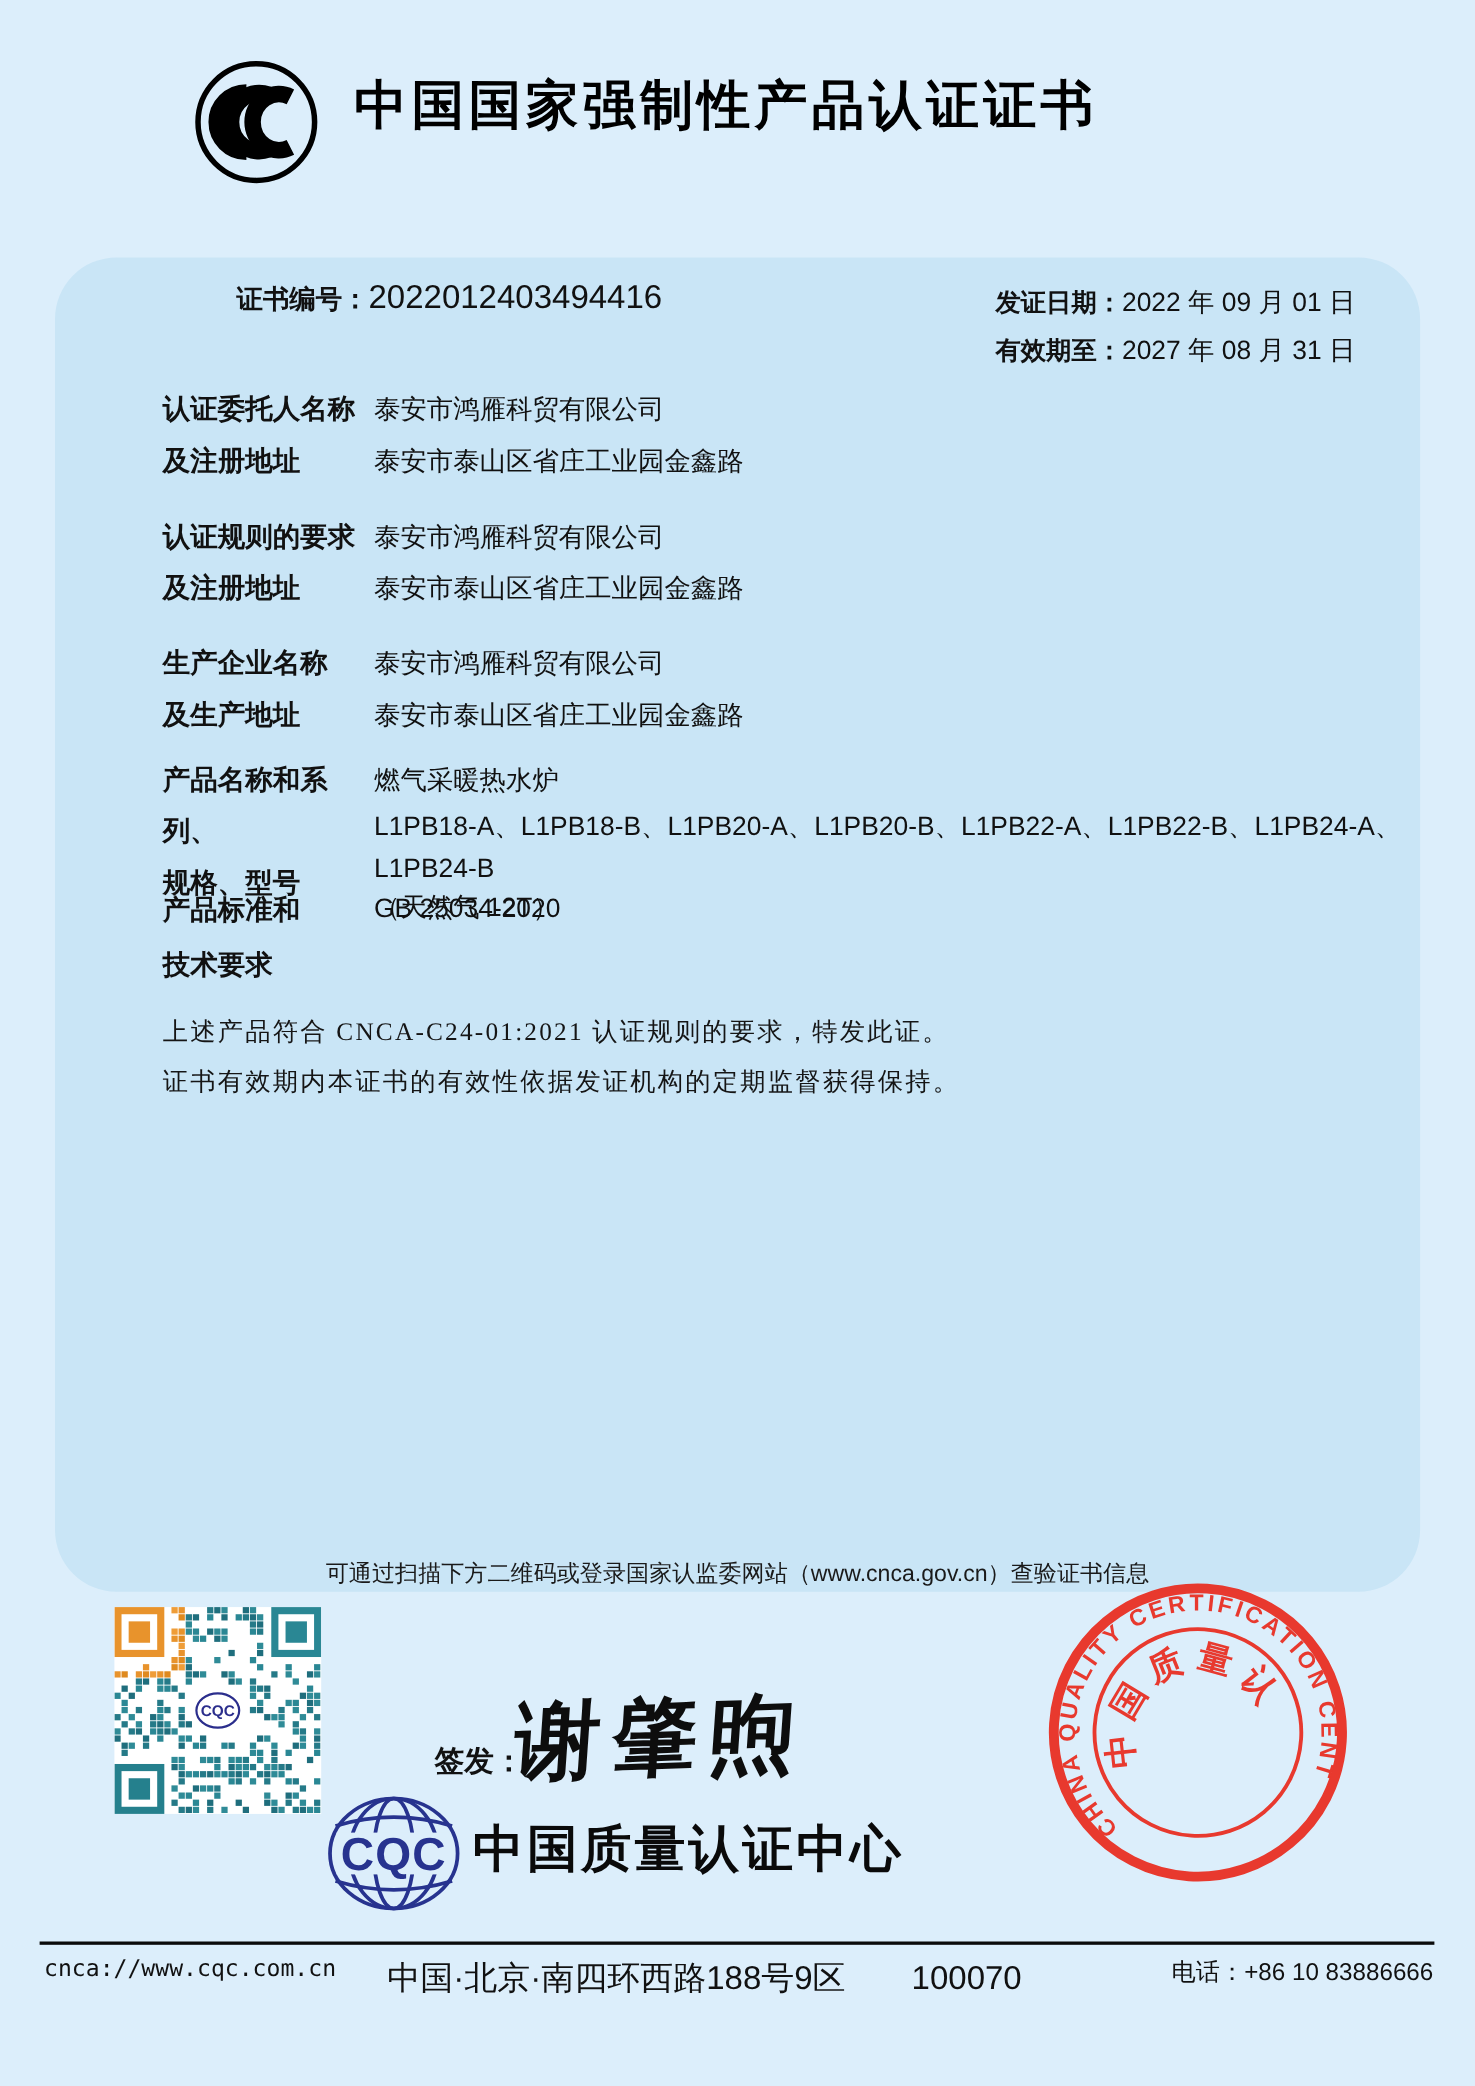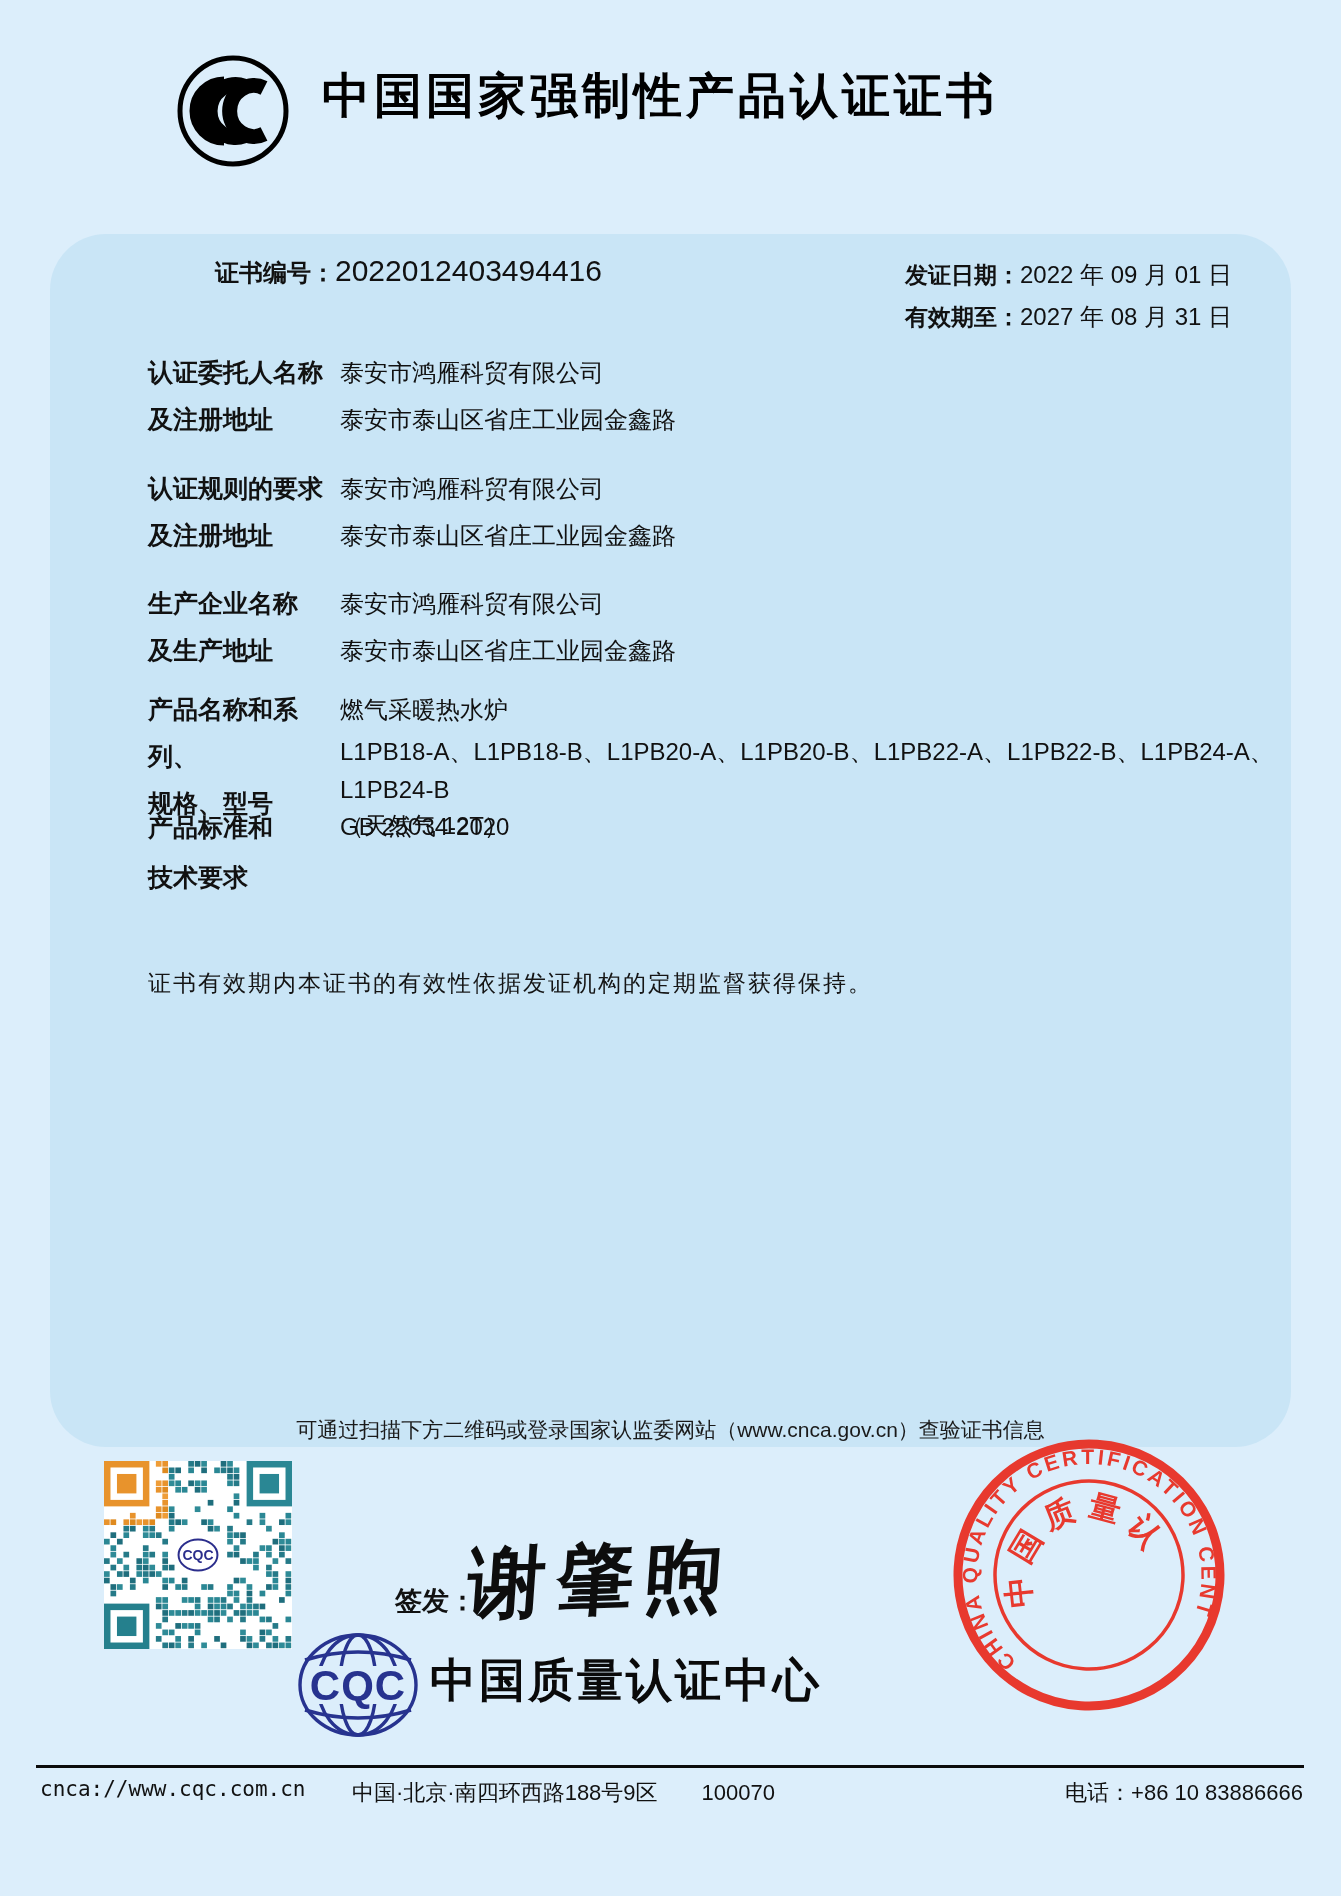--- a/index.html
+++ b/index.html
@@ -8,21 +8,21 @@
   .abs{position:absolute;}
 
   
   #ccc-logo{left:176px;top:54px;width:114px;height:114px;}
   #page-title{left:322px;top:64px;font-size:48px;font-weight:bold;letter-spacing:4px;color:#000;}
 
   
   #panel{left:50px;top:234px;width:1241px;height:1213px;background:#c9e5f6;border-radius:56px;}
 
   
-  .kai{font-family:Liberation Sans, sans-serif;font-weight:bold;}
+  .kai{font-family:Liberation Serif, serif;font-weight:bold;}
   #cert-number-row{left:165px;top:20px;font-size:24px;}
   #cert-number-row .num{font-size:30px;font-weight:normal;font-family:"Liberation Sans",sans-serif;}
   #date-block{left:855px;top:20px;font-size:23px;line-height:42px;}
   #date-block .val{font-family:"Liberation Sans",sans-serif;font-weight:normal;font-size:24px;text-align:center;}
 
   
   .field{position:absolute;left:98px;display:flex;font-size:24px;justify-content:center;}
   .flabels{width:192px;font-weight:bold;font-size:25px;line-height:47px;}
   .fvalues{line-height:47px;max-width:940px;}
   .fvalues .tight{line-height:34px;}
@@ -37,21 +37,21 @@
   #sign-row{left:395px;top:1583px;font-size:27px;}
   #signature{left:468px;top:1528px;font-size:78px;font-weight:600;letter-spacing:10px;
              transform:rotate(-2deg) skewX(-6deg);color:#0d0d0d;}
   #cqc-logo{left:296px;top:1632px;width:124px;height:106px;}
   #issuer-name{left:430px;top:1650px;font-size:46px;font-weight:600;letter-spacing:3px;color:#0a0a0a;}
   #stamp{left:948px;top:1434px;width:282px;height:282px;opacity:.93;}
 
   
   #footer-line{left:36px;top:1765px;width:1268px;height:3px;background:#0b0b0b;}
   #footer-website{left:40px;top:1777px;font-size:21px;font-family:"DejaVu Sans Mono",monospace;}
-  #footer-address{left:352px;top:1778px;font-size:22px;}
+  #footer-address{left:352px;top:1778px;font-size:30px;}
   #footer-phone{right:38px;top:1778px;font-size:22px;}
 </style>
 </head>
 <body>
 
 <svg id="ccc-logo" class="abs" viewBox="0 0 114 114">
   <circle cx="57" cy="57" r="53" fill="none" stroke="#000" stroke-width="5"></circle>
   <g fill="none" stroke="#000" stroke-width="15" stroke-linecap="butt">
     <path d="M 48 30 A 27 27 0 1 0 48 84"></path>
     <path d="M 68 32 A 25.5 26.5 0 1 0 68 82"></path>
@@ -119,20 +119,21 @@
   <div class="field" style="top:568px">
     <div class="flabels" style="line-height:50px">
       <div>产品标准和</div>
       <div>技术要求</div>
     </div>
     <div class="fvalues" style="line-height:50px">
       <div>GB 25034-2020</div>
     </div>
   </div>
 
+  <div class="statement abs" style="top:688px">上述产品符合 CNCA-C24-01:2021 认证规则的要求，特发此证。</div>
   <div class="statement abs" style="top:734px">证书有效期内本证书的有效性依据发证机构的定期监督获得保持。</div>
 
   <div id="verify-note" class="abs">可通过扫描下方二维码或登录国家认监委网站（www.cnca.gov.cn）查验证书信息</div>
 </div>
 
 <svg id="qr" class="abs" viewBox="0 0 188 188">
     <rect x="51.86206896551724" y="0" width="5.682758620689655" height="5.682758620689655" fill="#ef9d38"></rect>
     <rect x="58.34482758620689" y="0" width="5.682758620689655" height="5.682758620689655" fill="#e8932c"></rect>
     <rect x="84.27586206896551" y="0" width="5.682758620689655" height="5.682758620689655" fill="#257a88"></rect>
     <rect x="90.75862068965517" y="0" width="5.682758620689655" height="5.682758620689655" fill="#1f6e7d"></rect>

